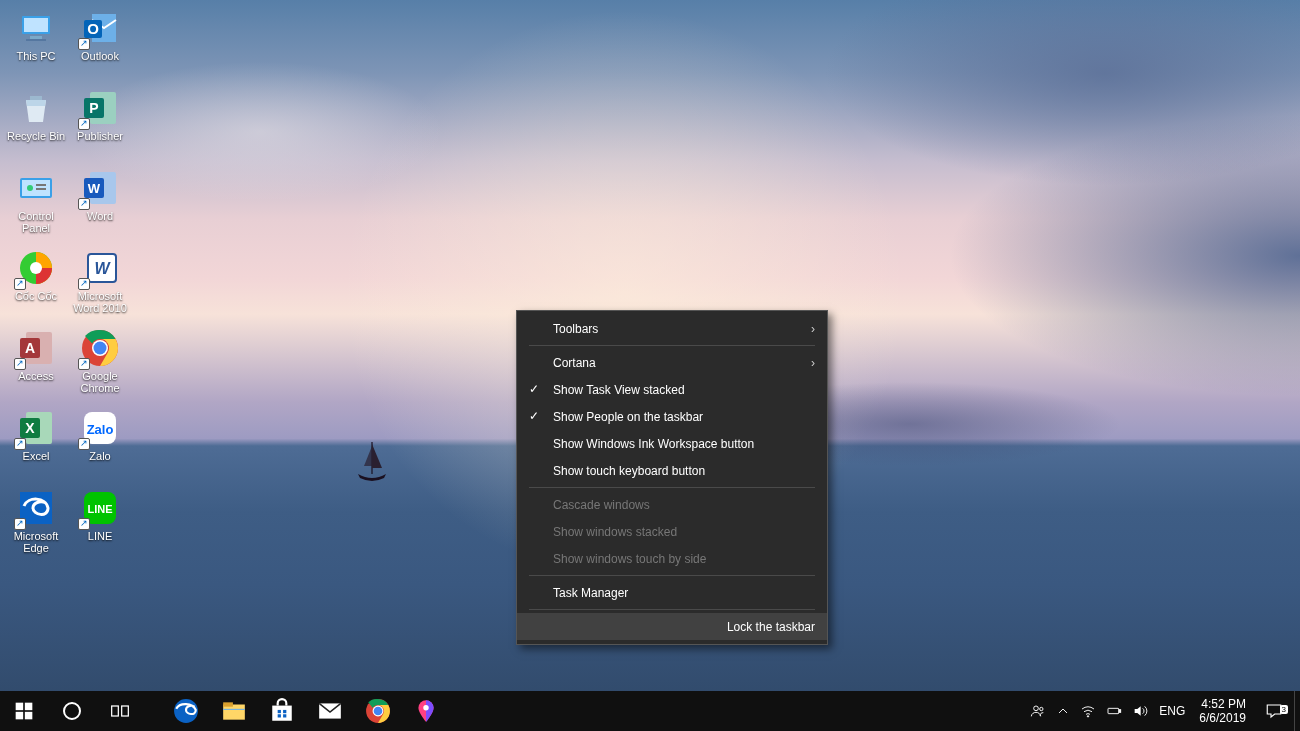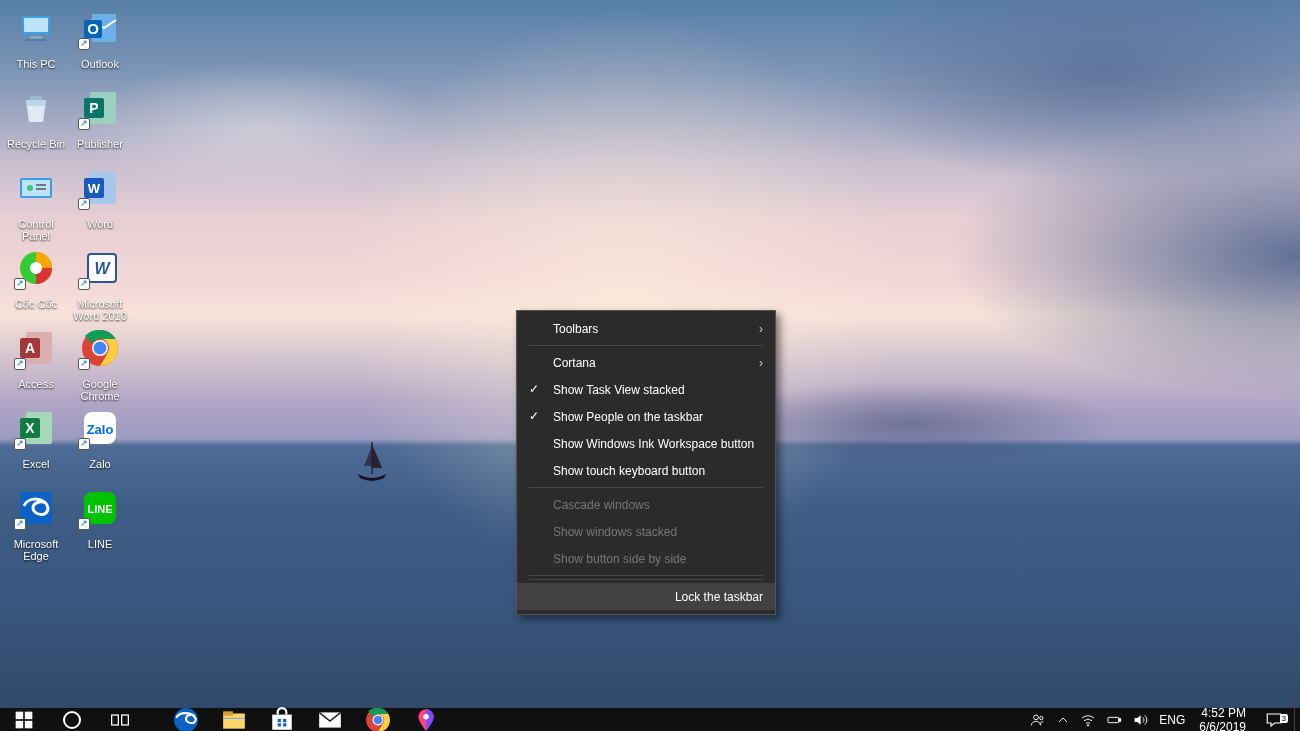--- a/index.html
+++ b/index.html
@@ -20,47 +20,47 @@
       radial-gradient(ellipse 500px 200px at 100% 35%, rgba(70,95,140,.85) 0%, rgba(70,95,140,0) 70%),
       radial-gradient(ellipse 260px 100px at 20% 18%, rgba(230,225,230,.55) 0%, rgba(230,225,230,0) 70%),
       radial-gradient(ellipse 300px 60px at 70% 58%, rgba(60,70,110,.5) 0%, rgba(60,70,110,0)70%);
     pointer-events:none;}
   
   .icons-grid{position:absolute;top:4px;left:4px;display:flex;gap:0;}
   .icon-col{display:flex;flex-direction:column;}
   .d-icon{width:64px;height:80px;display:flex;flex-direction:column;align-items:center;justify-content:start;
     padding-top:4px;cursor:pointer;}
   .d-icon .ic{width:40px;height:40px;display:flex;align-items:center;justify-content:center;position:relative;}
-  .d-icon .lbl{font-size:11px;color:#fff;text-align:center;text-shadow:0 1px 2px rgba(0,0,0,.9);line-height:12px;margin-top:10px;max-width:62px;word-break:break-word;}
+  .d-icon .lbl{font-size:11px;color:#fff;text-align:center;text-shadow:0 1px 2px rgba(0,0,0,.9);line-height:12px;margin-top:2px;max-width:62px;word-break:break-word;}
   .shortcut-arrow{position:absolute;left:-2px;bottom:-2px;width:12px;height:12px;background:#fff;border:1px solid #555;border-radius:2px;}
   .shortcut-arrow::after{content:"↗";position:absolute;font-size:9px;color:#0067c0;left:1px;top:-1px;}
   
   .ic svg{width:40px;height:40px;}
   
   .boat{position:absolute;left:352px;top:440px;pointer-events:none;}
   .boat svg{width:40px;height:50px;}
   
-  .taskbar{position:absolute;left:0;right:0;bottom:0;height:23px;background:#101010;display:flex;
+  .taskbar{position:absolute;left:0;right:0;bottom:0;height:40px;background:#101010;display:flex;
     align-items:center;justify-content:space-between;color:#fff;}
   .tb-left{display:flex;align-items:center;height:100%;}
   .tb-btn{width:48px;height:40px;display:flex;align-items:center;justify-content:center;cursor:pointer;}
   .tb-btn svg{width:20px;height:20px;fill:#fff;}
   .tb-btn.app svg{width:26px;height:26px;}
   .tb-btn .cir{width:18px;height:18px;border:2px solid #fff;border-radius:50%;}
   .tb-right{display:flex;align-items:center;height:100%;}
   .tray-ico{width:26px;height:40px;display:flex;align-items:center;justify-content:center;cursor:pointer;}
   .tray-ico svg{width:16px;height:16px;stroke:#fff;fill:none;stroke-width:1.4;}
   .tray-text{font-size:12px;padding:0 6px;cursor:pointer;}
   .clock{font-size:12px;text-align:right;line-height:14px;padding:0 8px;cursor:pointer;}
   .show-dt{width:6px;height:40px;border-left:1px solid #444;cursor:pointer;}
   .action-center{width:40px;display:flex;align-items:center;justify-content:center;position:relative;cursor:pointer;}
   .action-center svg{width:18px;height:18px;stroke:#fff;fill:none;stroke-width:1.5;}
   .action-center .badge{position:absolute;right:6px;bottom:6px;font-size:8px;background:#fff;color:#000;border-radius:2px;padding:0 2px;}
   
-  .ctx{position:absolute;left:516px;top:310px;width:260px;background:#2b2b2b;border:1px solid #555;
+  .ctx{position:absolute;left:516px;top:310px;width:312px;background:#2b2b2b;border:1px solid #555;
     box-shadow:4px 4px 8px rgba(0,0,0,.5);padding:4px 0;}
   .ctx-row{height:27px;display:flex;align-items:center;padding:0 12px 0 36px;position:relative;
     font-size:12px;color:#fff;cursor:default;}
   .ctx-row.interact{cursor:pointer;}
   .ctx-row.hovered{background:#414141;justify-content:flex-end;}
   .ctx-row.disabled{color:#777;}
   .ctx-sep{height:1px;background:#4a4a4a;margin:3px 12px;}
   .ctx-check{position:absolute;left:12px;top:6px;color:#fff;font-size:12px;}
   .ctx-arrow{position:absolute;right:12px;color:#ccc;font-size:12px;}
   .ctx-gear{position:absolute;left:10px;top:5px;}
@@ -267,23 +267,26 @@
       <span>Show touch keyboard button</span>
     </div>
     <div class="ctx-sep"></div>
     <div class="ctx-row disabled">
       <span>Cascade windows</span>
     </div>
     <div class="ctx-row disabled">
       <span>Show windows stacked</span>
     </div>
     <div class="ctx-row disabled">
-      <span>Show button side by side</span>
+      <span>Show windows touch by side</span>
     </div>
     <div class="ctx-sep"></div>
+    <div class="ctx-row interact">
+      <span>Task Manager</span>
+    </div>
     <div class="ctx-sep"></div>
     <div class="ctx-row interact hovered">
       <span>Lock the taskbar</span>
     </div>
   </div>
 
   <div class="taskbar">
     <div class="tb-left">
       <div class="tb-btn">
         <svg viewBox="0 0 24 24">

